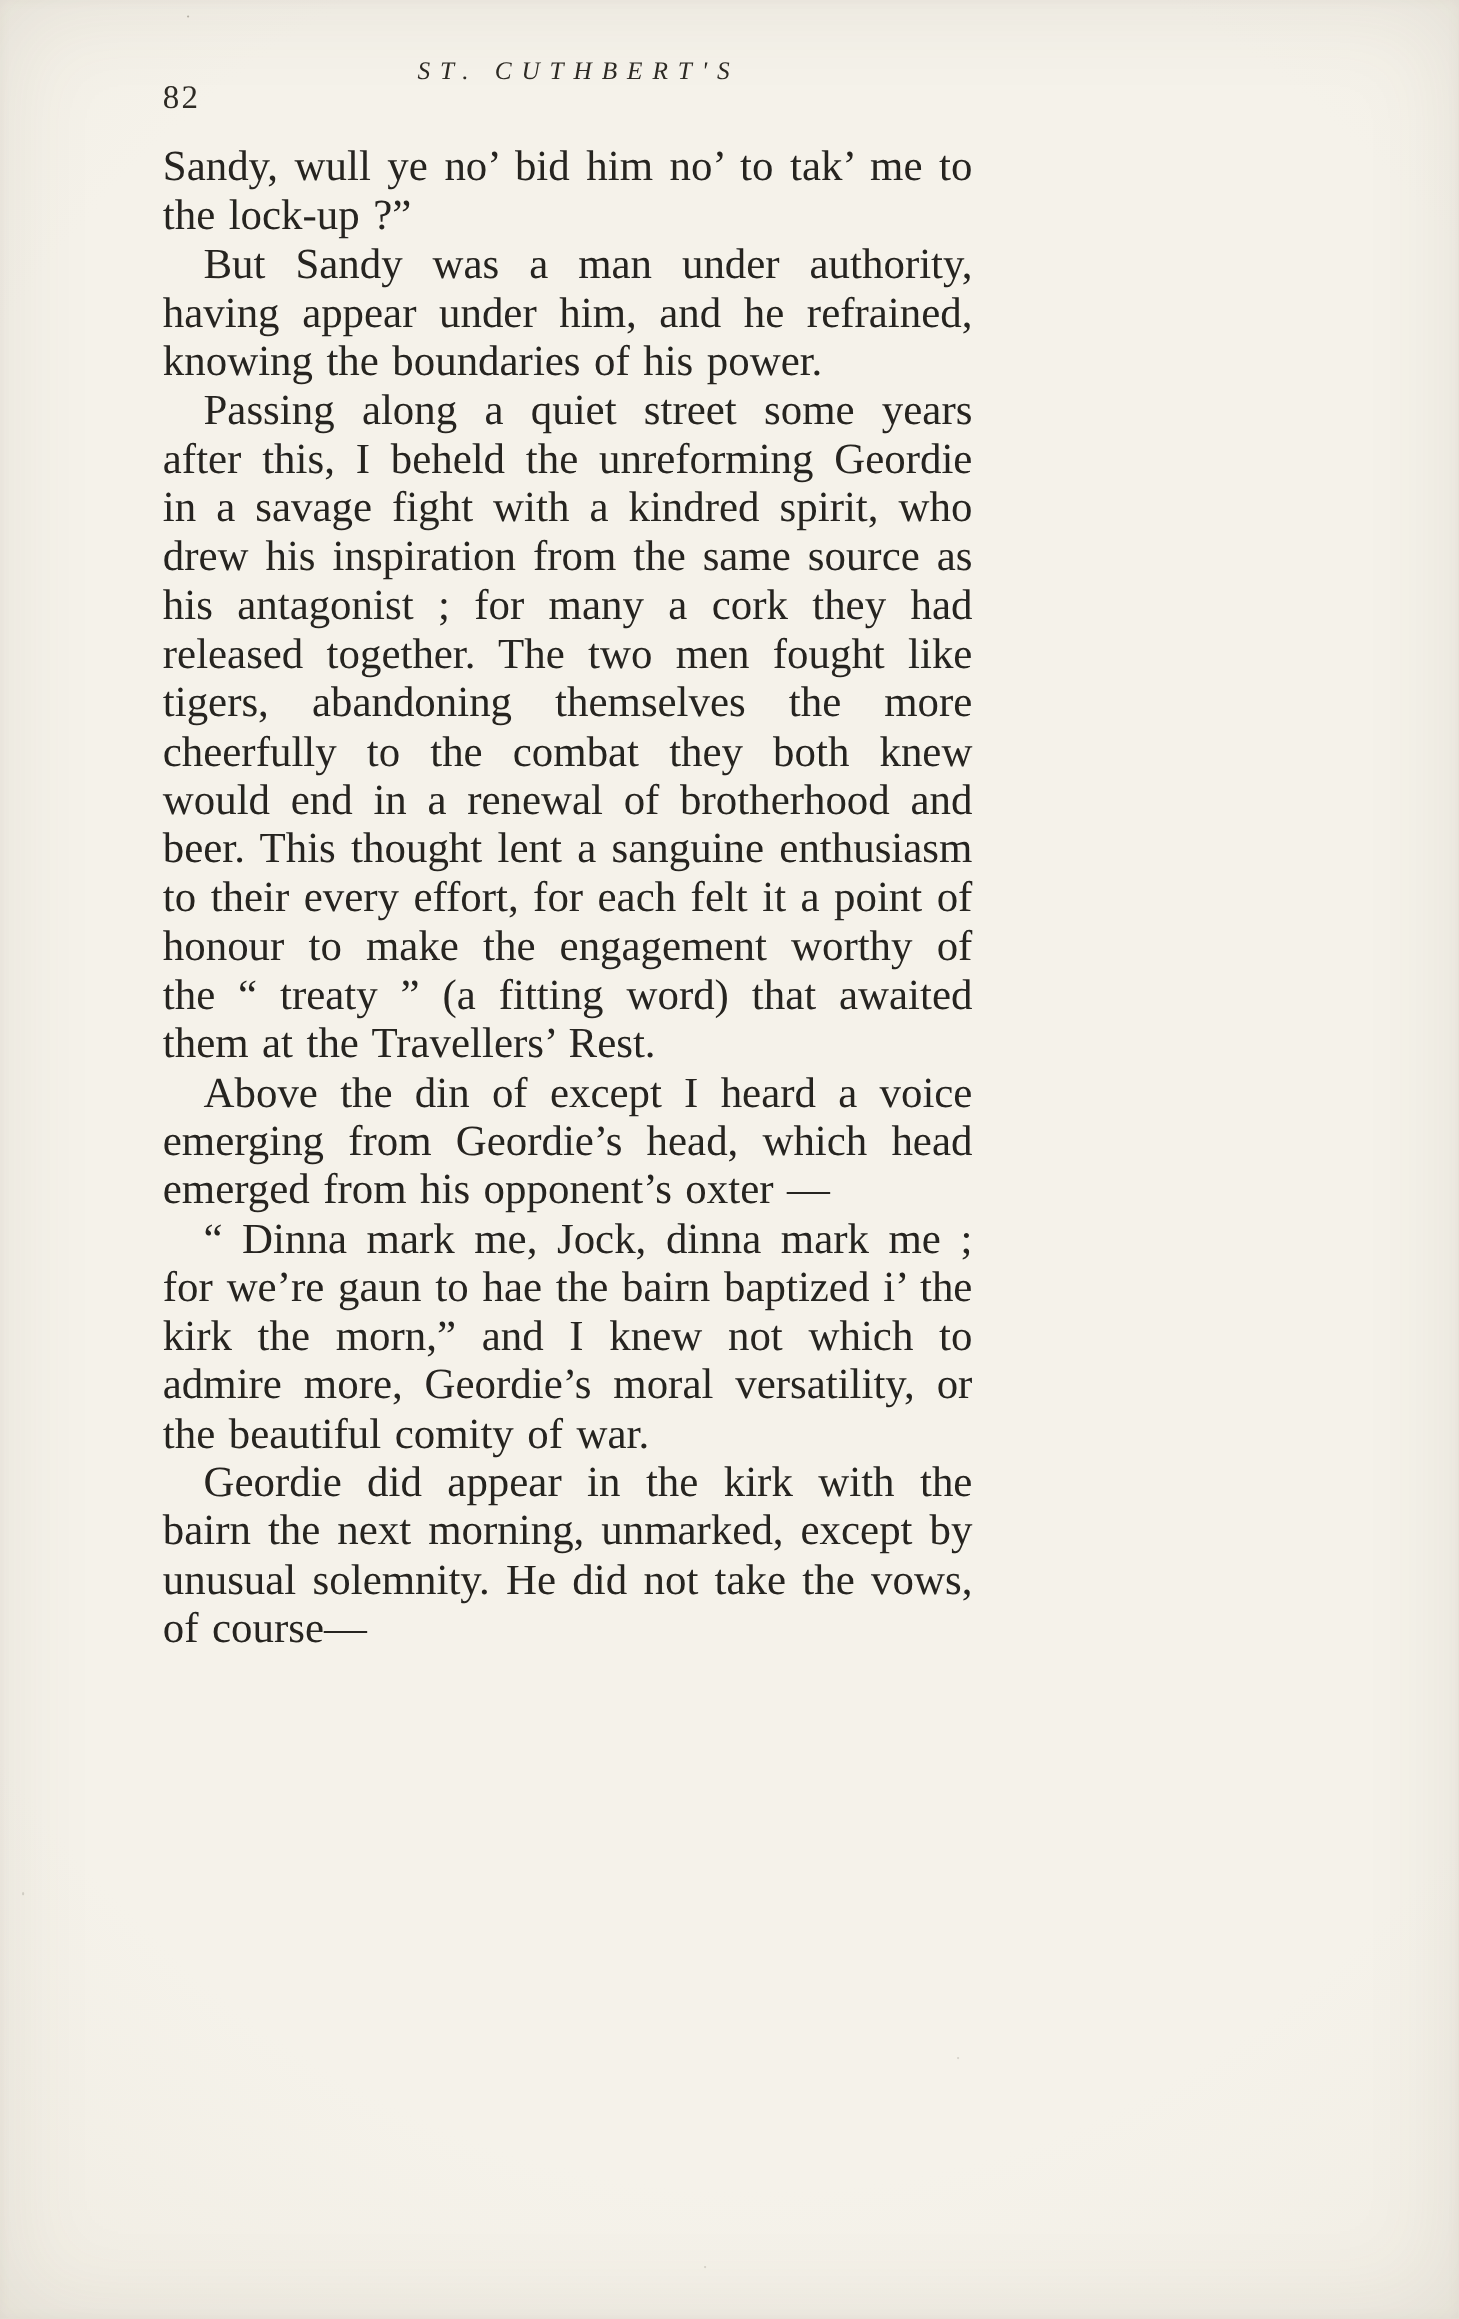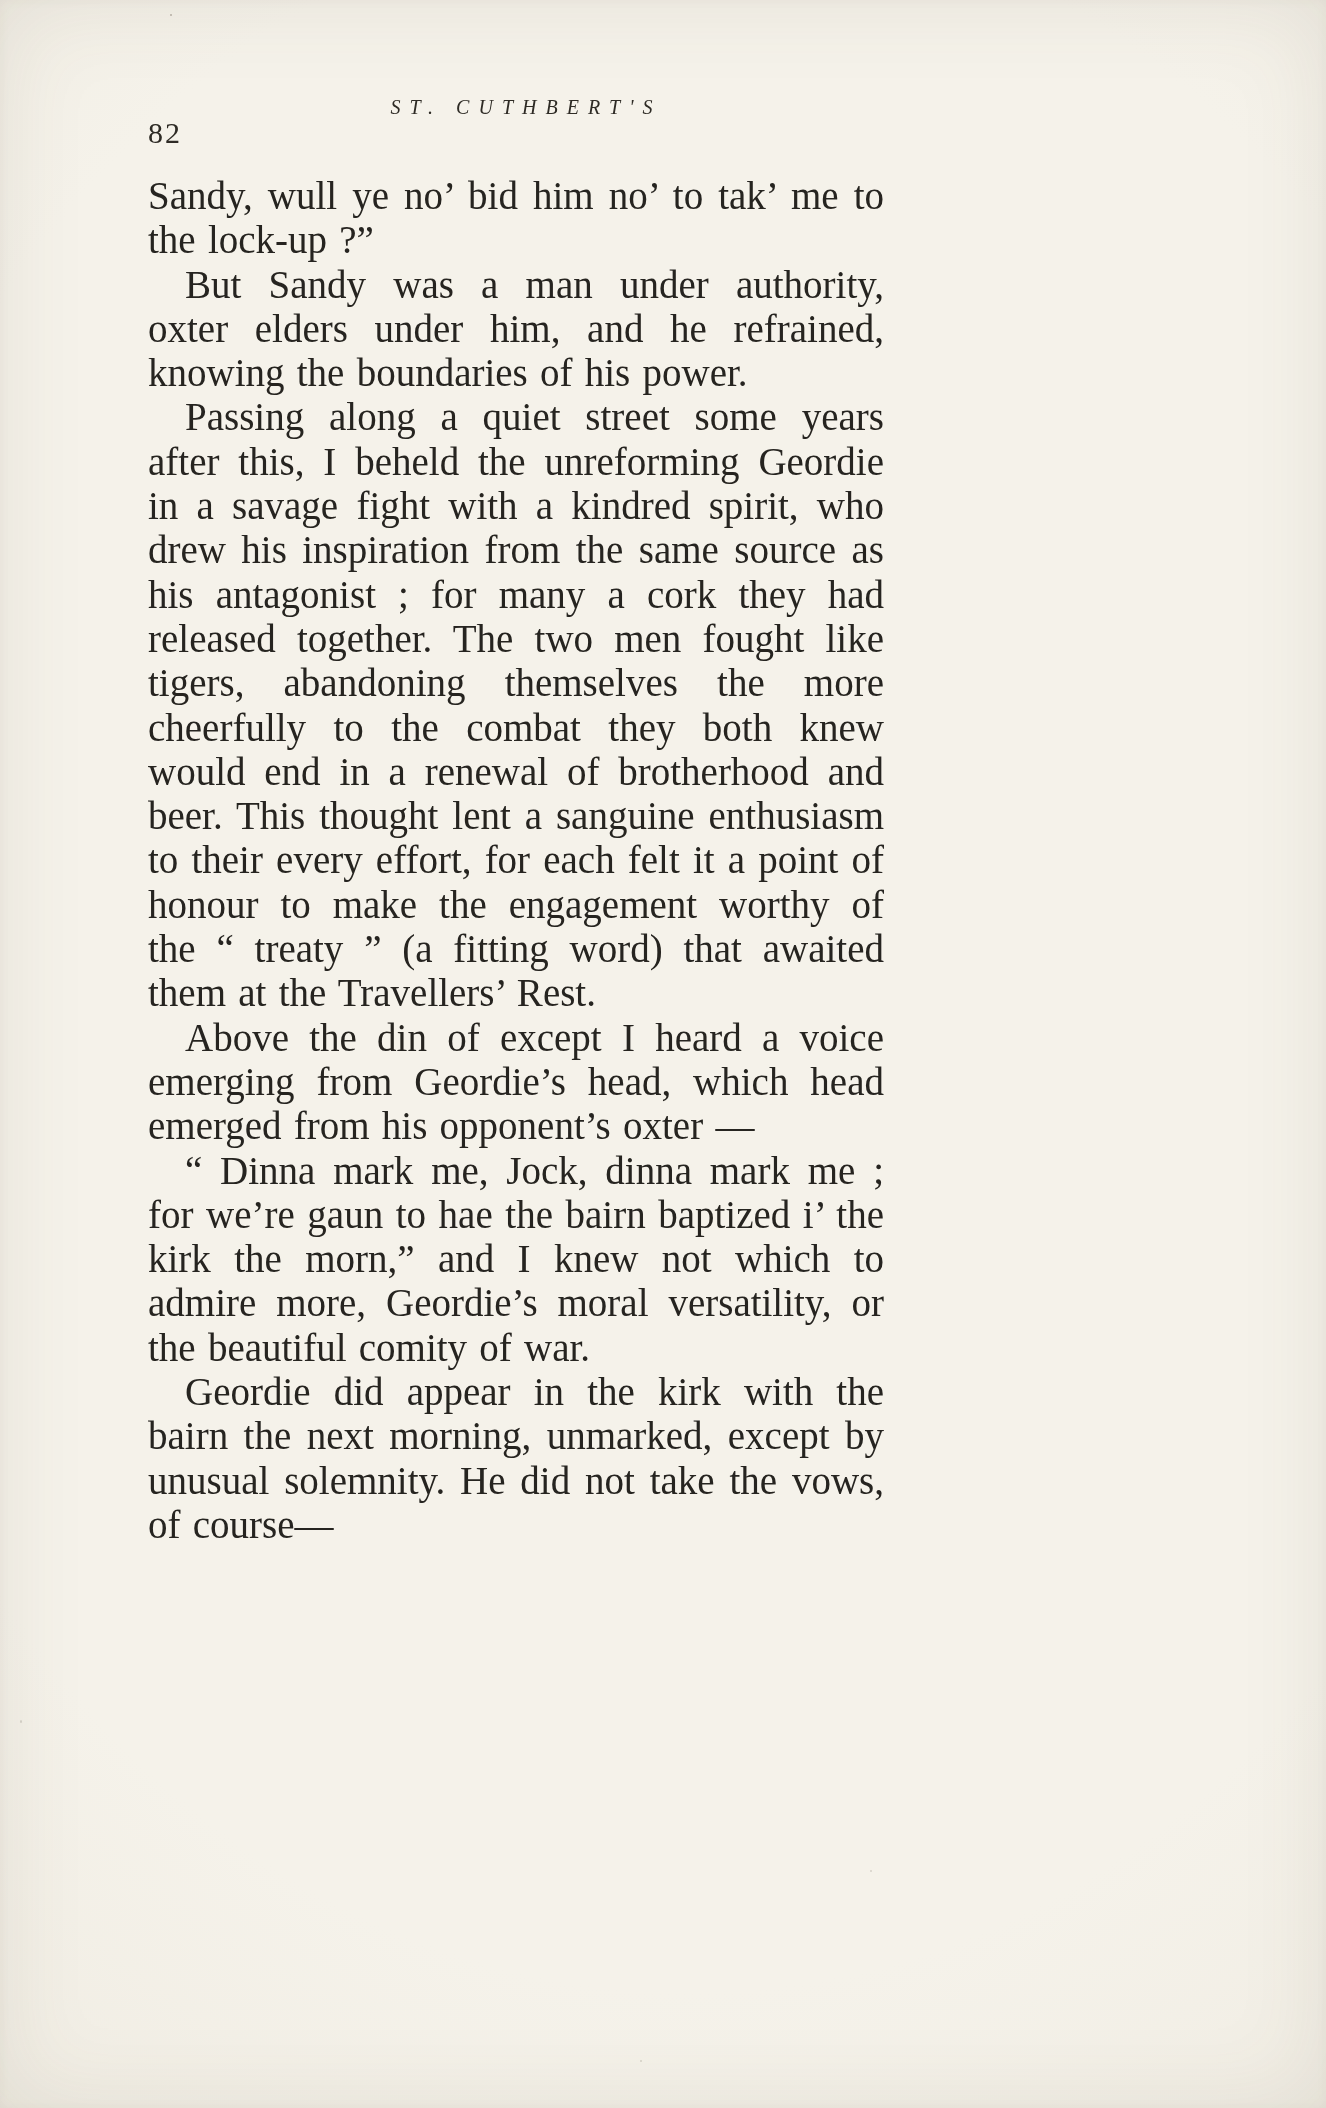--- a/index.html
+++ b/index.html
@@ -45,25 +45,24 @@
     position: absolute;
     left: 0;
     top: 20px;
     font-size: 30px;
     letter-spacing: 2px;
     color: #2e2b25;
   }
   .running-title {
     text-align: center;
     font-style: italic;
-    font-size: 20px;
+    font-size: 23px;
     letter-spacing: 9px;
     color: #2e2b25;
     padding-left: 20px;
-    margin-top: 44px;
   }
   .body-text p {
     margin: 0;
     font-size: 39px;
     line-height: 44.3px;
     text-align: justify;
     word-spacing: 2.5px;
     color: #262420;
   }
   .body-text p.indent {
@@ -92,21 +91,21 @@
 
   <div class="text-block">
 
     <div class="header-row">
       <span class="page-number">82</span>
       <div class="running-title">ST. CUTHBERT'S</div>
     </div>
 
     <div class="body-text">
       <p>Sandy, wull ye no’ bid him no’ to tak’ me to the lock-up ?”</p>
-      <p class="indent">But Sandy was a man under authority, oxter elders under him, and he refrained, knowing the boundaries of his power.</p>
+      <p class="indent">But Sandy was a man under authority, having appear under him, and he refrained, knowing the boundaries of his power.</p>
       <p class="indent">Passing along a quiet street some years after this, I beheld the unreforming Geordie in a savage fight with a kindred spirit, who drew his inspiration from the same source as his antagonist ; for many a cork they had released together.  The two men fought like tigers, abandoning themselves the more cheerfully to the combat they both knew would end in a renewal of brotherhood and beer.  This thought lent a sanguine enthusiasm to their every effort, for each felt it a point of honour to make the engagement worthy of the “ treaty ” (a fitting word) that awaited them at the Travellers’ Rest.</p>
       <p class="indent">Above the din of except I heard a voice emerging from Geordie’s head, which head emerged from his opponent’s oxter —</p>
       <p class="indent">“ Dinna mark me, Jock, dinna mark me ; for we’re gaun to hae the bairn baptized i’ the kirk the morn,” and I knew not which to admire more, Geordie’s moral versatility, or the beautiful comity of war.</p>
       <p class="indent">Geordie did appear in the kirk with the bairn the next morning, unmarked, except by unusual solemnity.  He did not take the vows, of course—</p>
     </div>
 
   </div>
 </div>
 
 </body></html>

